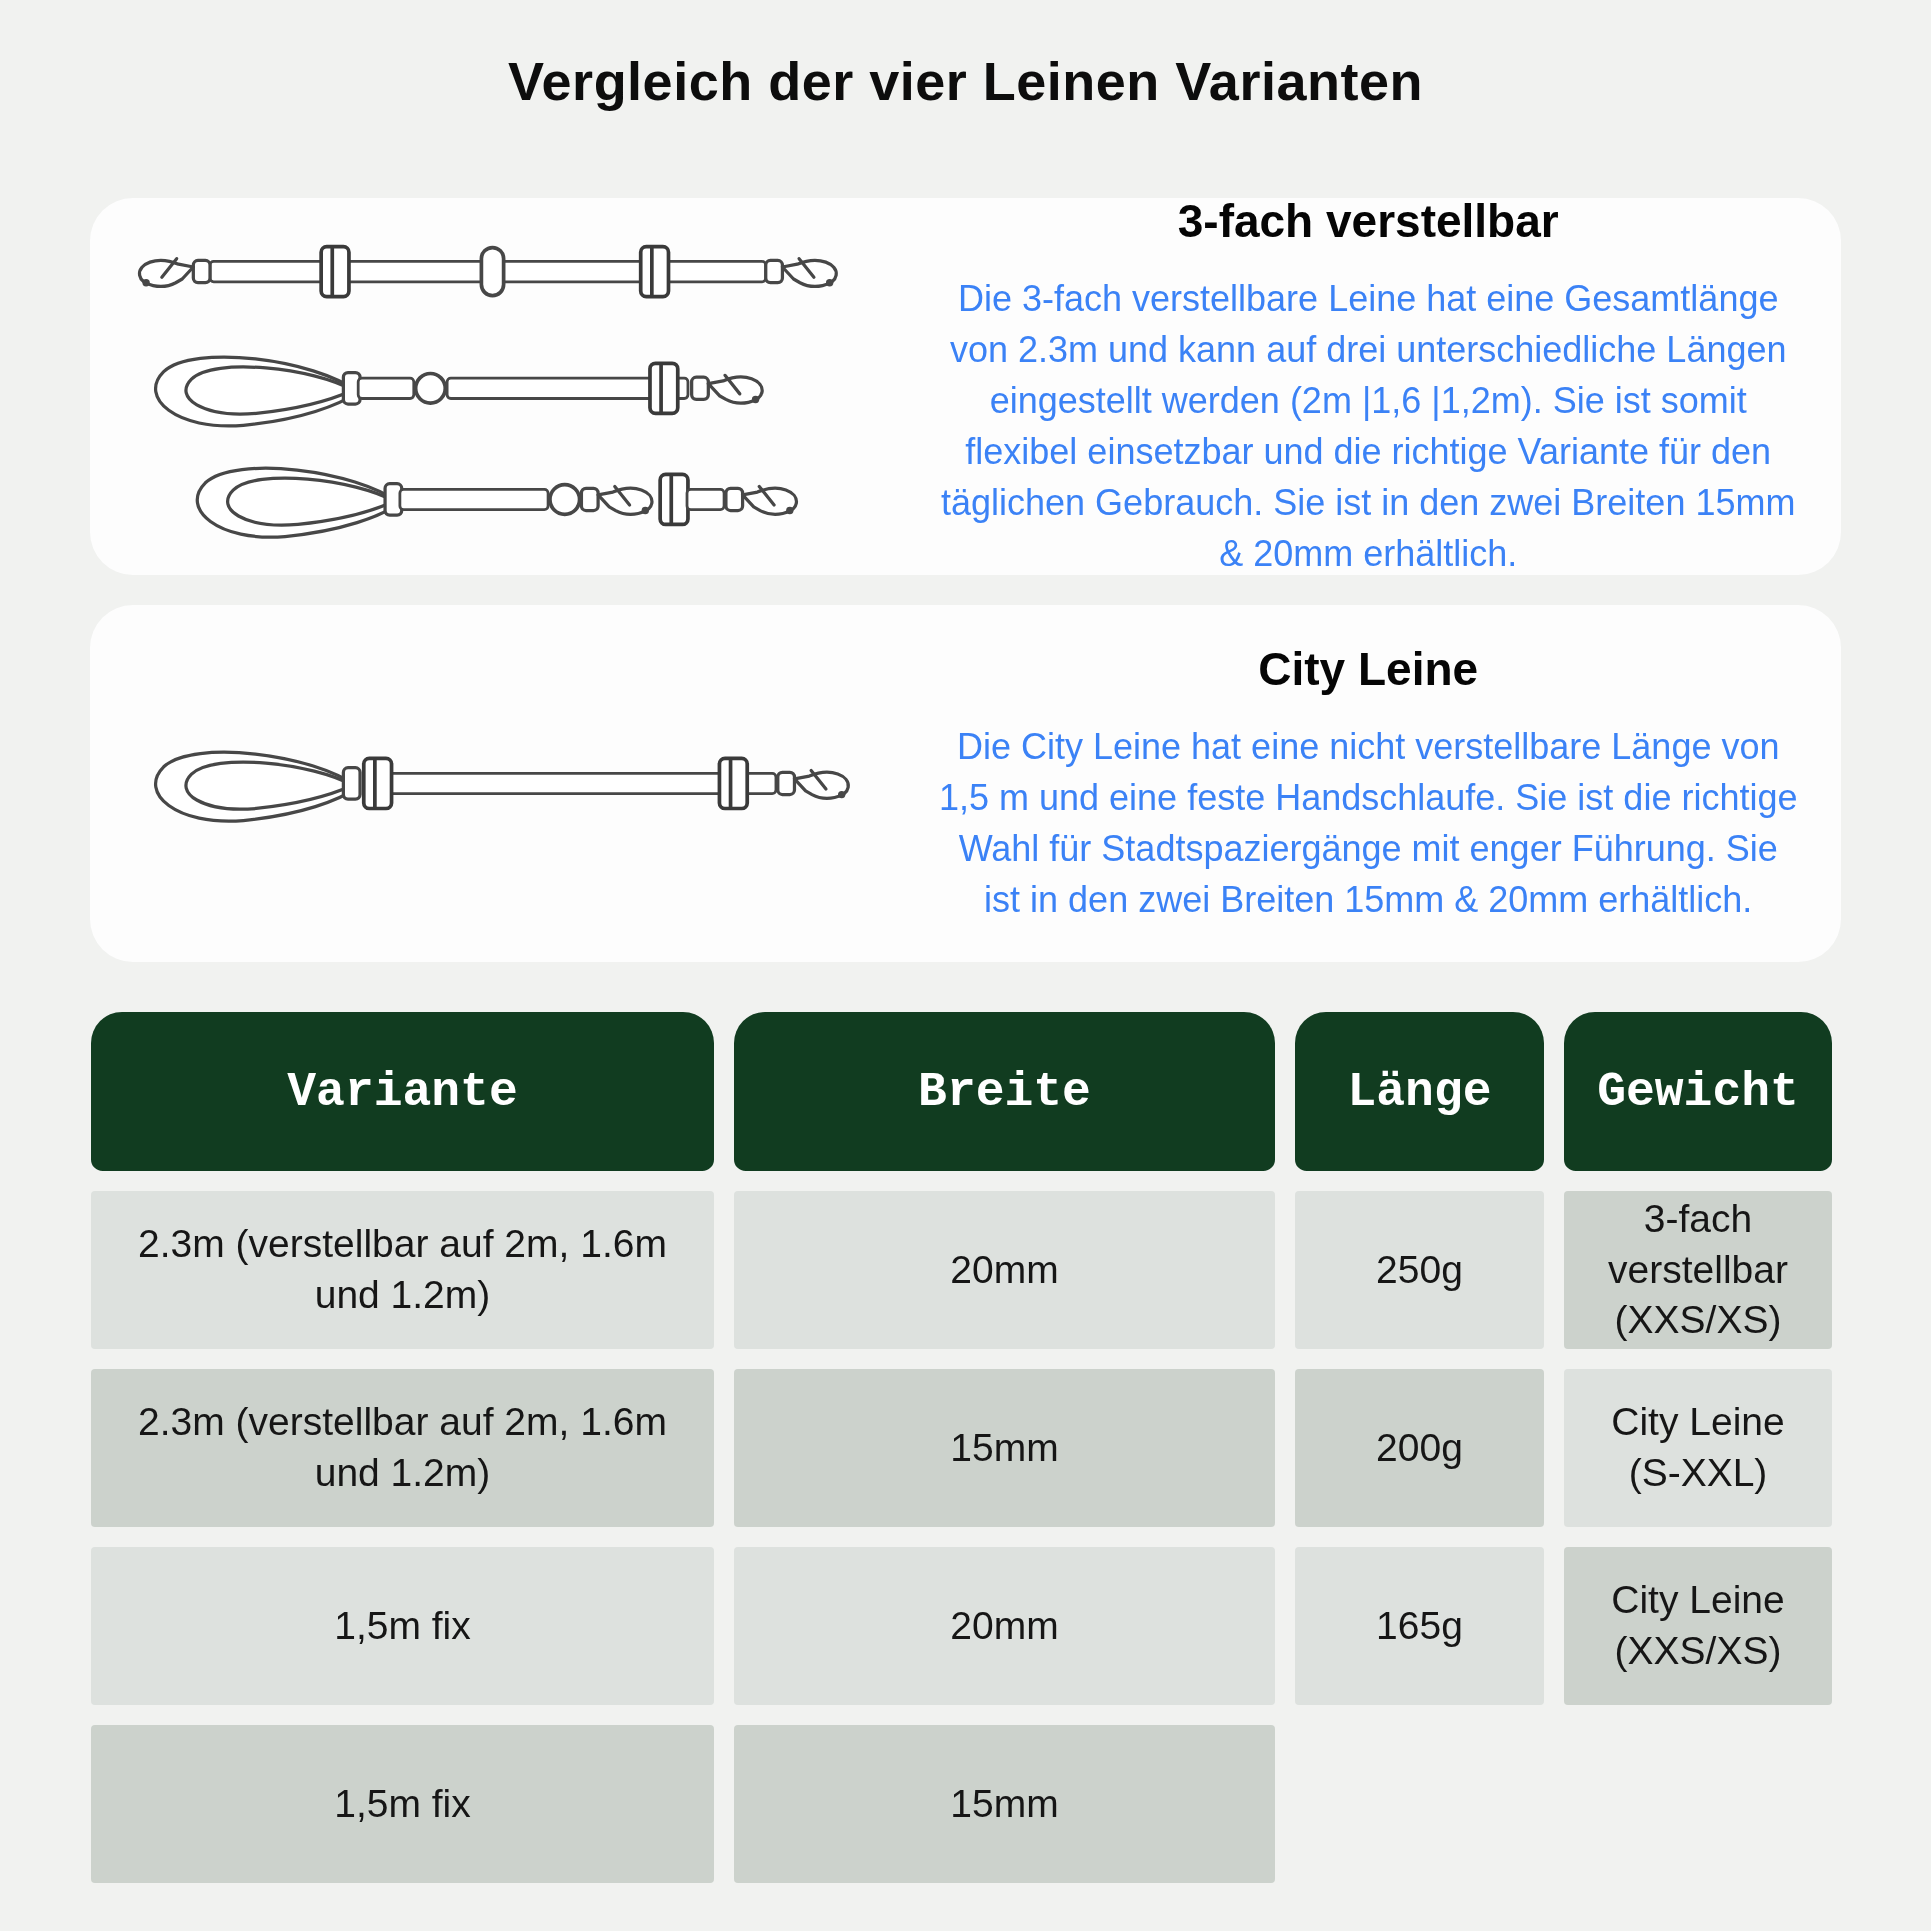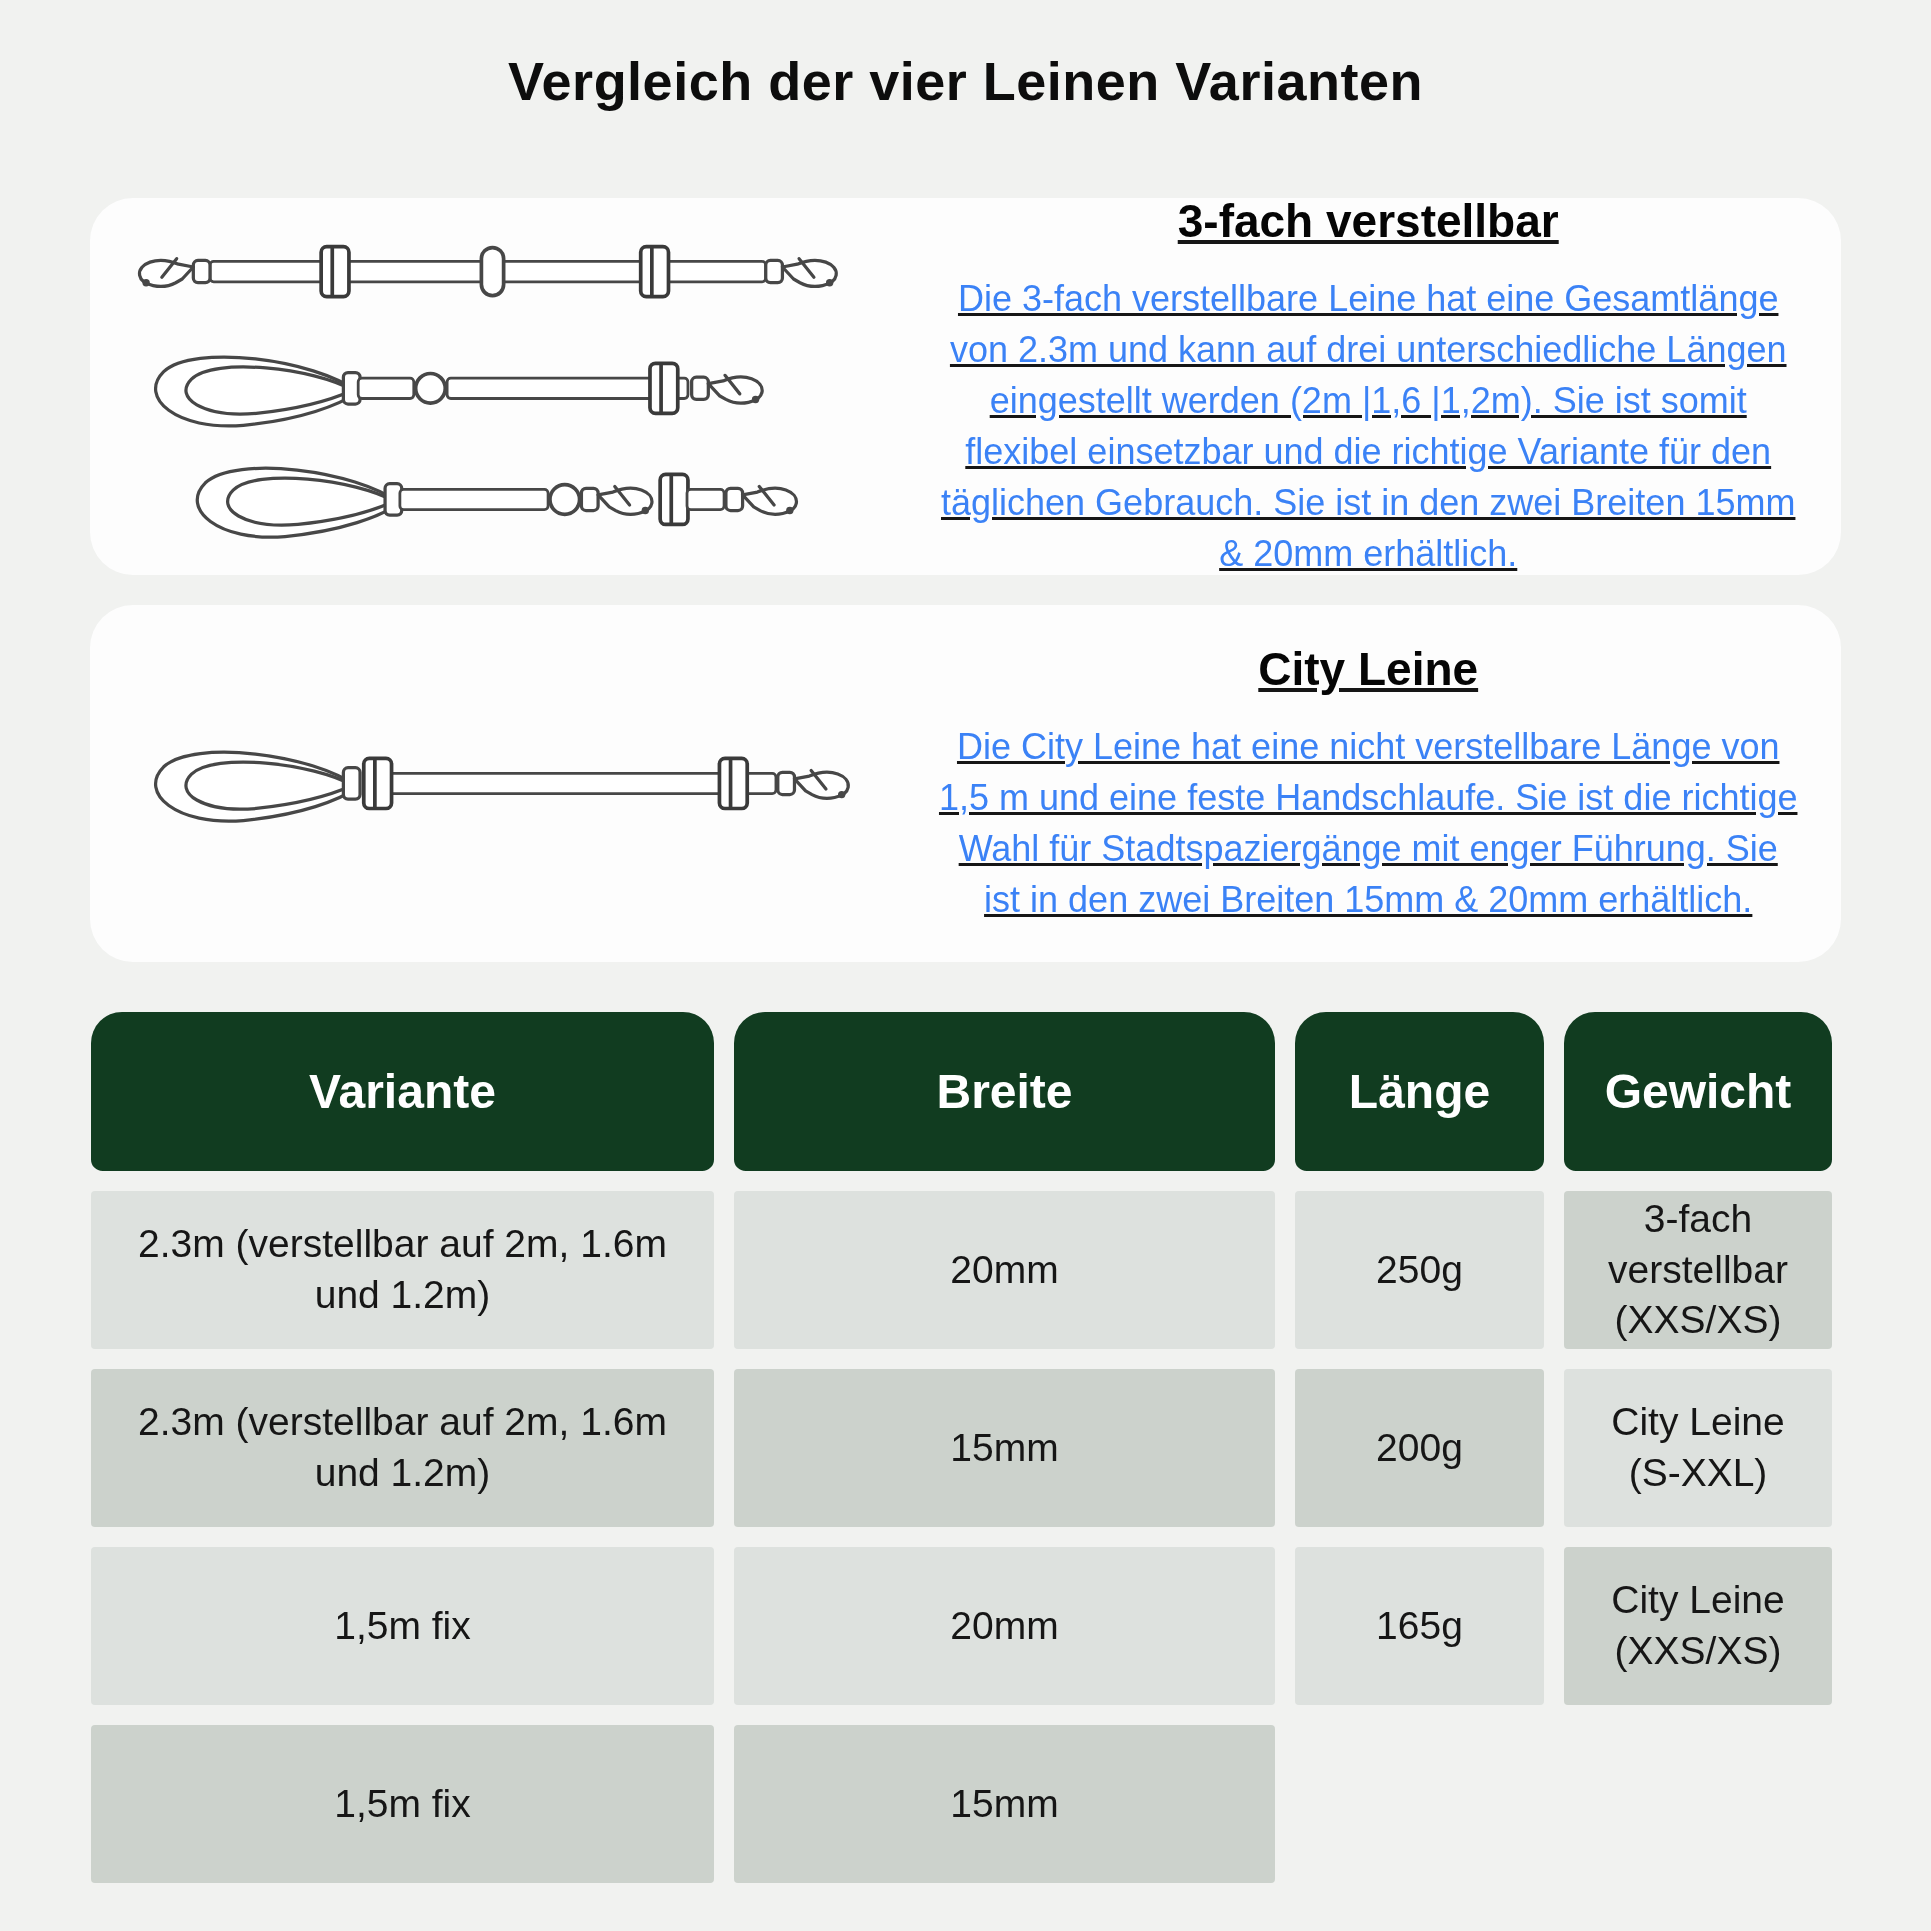--- a/index.html
+++ b/index.html
@@ -24,40 +24,41 @@
   .card-3fach { top:198px; height:377px; }
   .card-city  { top:605px; height:357px; }
   .card-art {
     width:46%; height:100%;
     display:flex; align-items:center; justify-content:center;
   }
   .card-art svg { width:92%; height:auto; }
   .card-text {
     width:54%;
     display:flex; flex-direction:column; align-items:center; justify-content:center;
-    padding:0 41px; text-align:center;text-decoration:underline;
+    padding:0 41px; text-align:center;
   }
   .card-heading {
     font-size:46px; font-weight:700; color:#050505; margin-bottom:25px;
   }
   .card-desc {
     font-size:36px; line-height:1.42; color:#3b82f6; max-width:888px;
   }
   .comparison-table {
     position:absolute; left:91px; top:1012px;
     display:grid;
     grid-template-columns:623px 541px 249px 268px;
     grid-template-rows:159px 158px 158px 158px 158px;
     column-gap:20px; row-gap:20px;
   }
   .th {
     background:#113c20; color:#ffffff;
     font-size:48px; font-weight:700;
     display:flex; align-items:center; justify-content:center;
     border-radius:31px 31px 11.6px 11.6px;
+    font-family:Liberation Mono, monospace;
   }
   .td {
     font-size:39px; line-height:1.3;
     display:flex; align-items:center; justify-content:center;
     text-align:center; padding:0 27px;
     border-radius:3.9px;
   }
   .row-light { background:#dde1de; }
   .row-dark  { background:#ccd2cc; }
   .defs-holder { position:absolute; width:0; height:0; overflow:hidden; }

